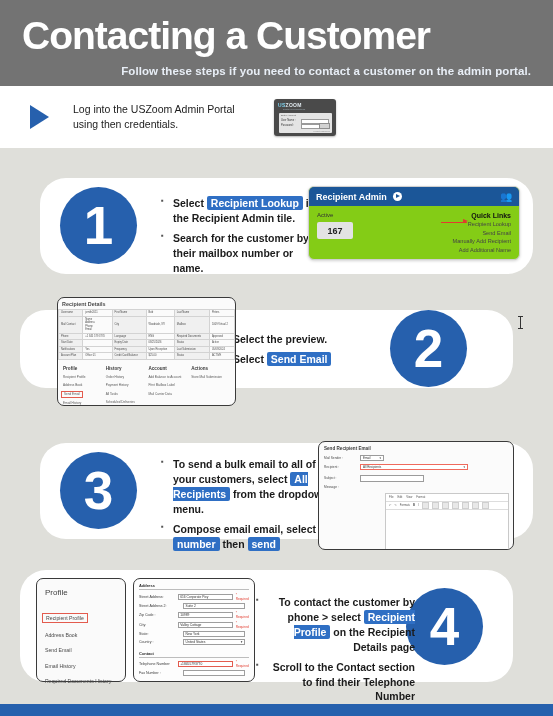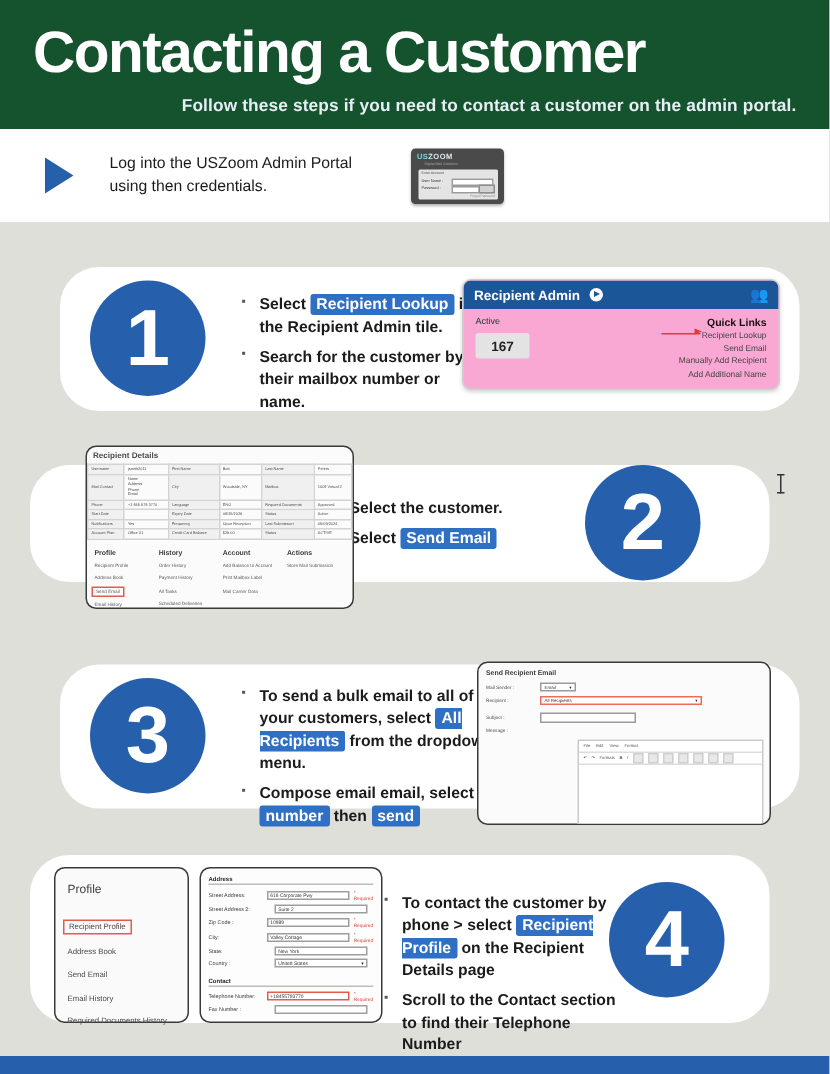--- a/index.html
+++ b/index.html
@@ -5,21 +5,21 @@
   html,body{margin:0;padding:0;}
   body{
     width:553px;height:716px;
     background:#dfdfda;
     font-family:"Liberation Sans",sans-serif;
     overflow:hidden;position:relative;
   }
   .page{position:relative;width:553px;height:716px;}
 
   
-  .header{background:#14532d;height:86px;padding:0 22px;box-sizing:border-box;}
+  .header{background:#737373;height:86px;padding:0 22px;box-sizing:border-box;}
   .header h1{
     margin:0;padding-top:16px;
     color:#fff;font-size:39px;font-weight:bold;letter-spacing:-1px;line-height:1;
   }
   .header p{
     margin:0;padding-top:10px;color:#e8eef6;font-size:11.5px;font-weight:bold;letter-spacing:.1px;text-align:right;
   }
 
   
   .intro{background:#fff;height:62px;display:flex;align-items:center;padding-left:30px;box-sizing:border-box;}
@@ -50,21 +50,21 @@
     font-size:53px;font-weight:bold;line-height:1;
   }
   .bullets{position:absolute;font-size:10.5px;font-weight:bold;color:#1b1b1b;line-height:1.42;}
   .bullets ul{margin:0;padding-left:13px;list-style:none;}
   .bullets li{position:relative;margin-bottom:5px;}
   .bullets li:before{content:"▪";position:absolute;left:-12px;top:-1px;color:#555;font-size:8px;}
   .hl{background:#2f6fc4;color:#fff;padding:1px 4px;border-radius:2px;}
 
   
   .tile{
-    position:absolute;background:#f9a8d4;border:1px solid #cfcfcf;border-radius:6px;overflow:hidden;
+    position:absolute;background:#84cc16;border:1px solid #cfcfcf;border-radius:6px;overflow:hidden;
     box-shadow:0 1px 3px rgba(0,0,0,.18);
   }
   .tile-head{background:#1b5698;height:19px;display:flex;align-items:center;justify-content:space-between;padding:0 7px;}
   .tile-head .t{color:#fff;font-size:9px;font-weight:bold;display:flex;align-items:center;gap:6px;}
   .circ{width:9px;height:9px;border-radius:50%;background:#fff;display:inline-block;position:relative;}
   .circ:after{content:"";position:absolute;left:3px;top:2px;border-left:4px solid #1b5698;border-top:2.5px solid transparent;border-bottom:2.5px solid transparent;}
   .people{color:#fff;font-size:10px;letter-spacing:-1px;}
   .tile-body{position:relative;height:53px;padding:6px 8px;box-sizing:border-box;}
   .tile-body .active{font-size:6px;color:#333;}
   .tile-body .count{margin-top:4px;width:36px;height:17px;background:#e3e3e3;border-radius:2px;display:flex;align-items:center;justify-content:center;font-size:9px;font-weight:bold;color:#222;}
@@ -186,21 +186,21 @@
         </div>
         <div class="arrow"></div>
       </div>
     </div>
   </div>
 
   <div class="card" style="left:20px;top:310px;width:493px;height:78px;">
     <div class="badge" style="left:370px;top:0px;">2</div>
     <div class="bullets" style="left:200px;top:22px;width:160px;">
       <ul>
-        <li>Select the customer.</li>
+        <li>Select the preview.</li>
         <li><span>Select </span><span class="hl">Send Email</span></li>
       </ul>
     </div>
   </div>
 
   <div class="shot" style="left:57px;top:297px;width:177px;height:107px;">
     <div class="ttl">Recipient Details</div>
     <table class="tbl">
       <tbody>
           <tr>
@@ -339,21 +339,21 @@
         <span class="sq"></span>
         <span class="sq"></span>
         <span class="sq"></span>
         <span class="sq"></span>
       </div>
     </div>
   </div>
 
   <div class="card" style="left:20px;top:570px;width:493px;height:112px;">
     <div class="badge" style="left:386px;top:18px;">4</div>
-    <div class="bullets" style="left:235px;top:25px;width:160px;">
+    <div class="bullets" style="left:235px;top:25px;width:160px;text-align:right;">
       <ul>
         <li><span>To contact the customer by phone &gt; select </span><span class="hl">Recipient Profile</span><span> on the Recipient Details page</span></li>
         <li>Scroll to the Contact section to find their Telephone Number</li>
       </ul>
     </div>
   </div>
 
   <div class="navshot" style="left:36px;top:578px;width:90px;height:104px;">
     <div class="h">Profile</div>
     <div class="i sel">Recipient Profile</div>

